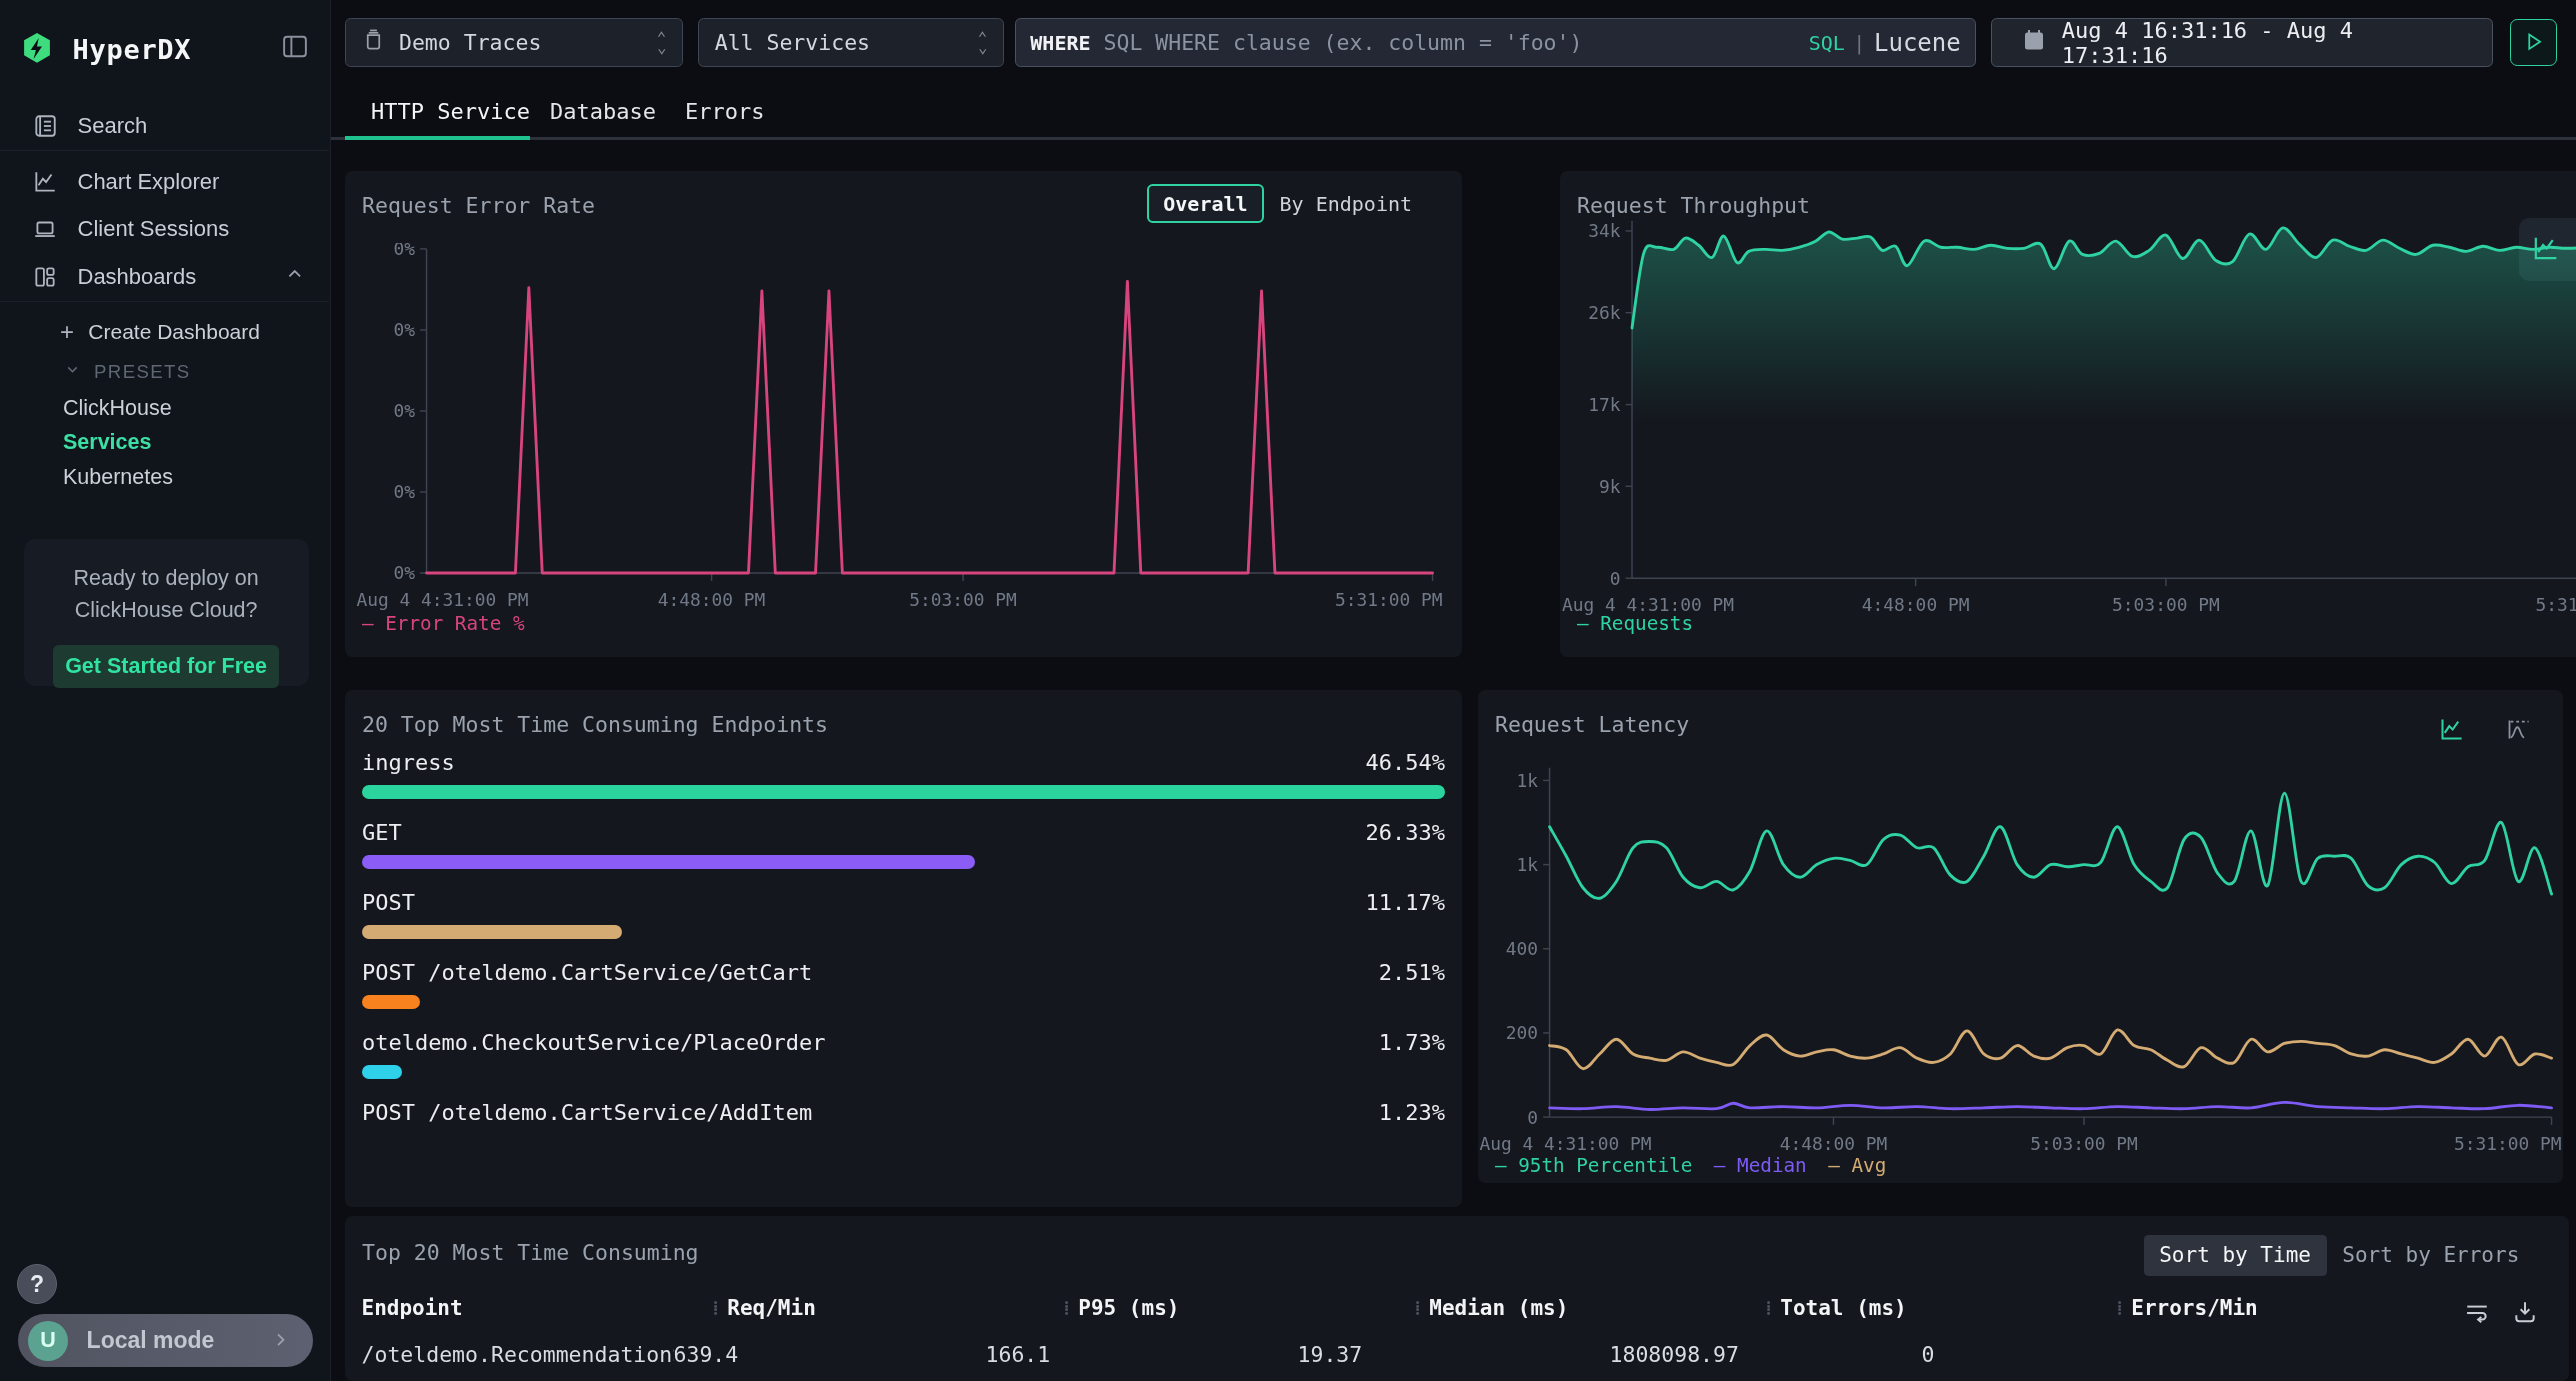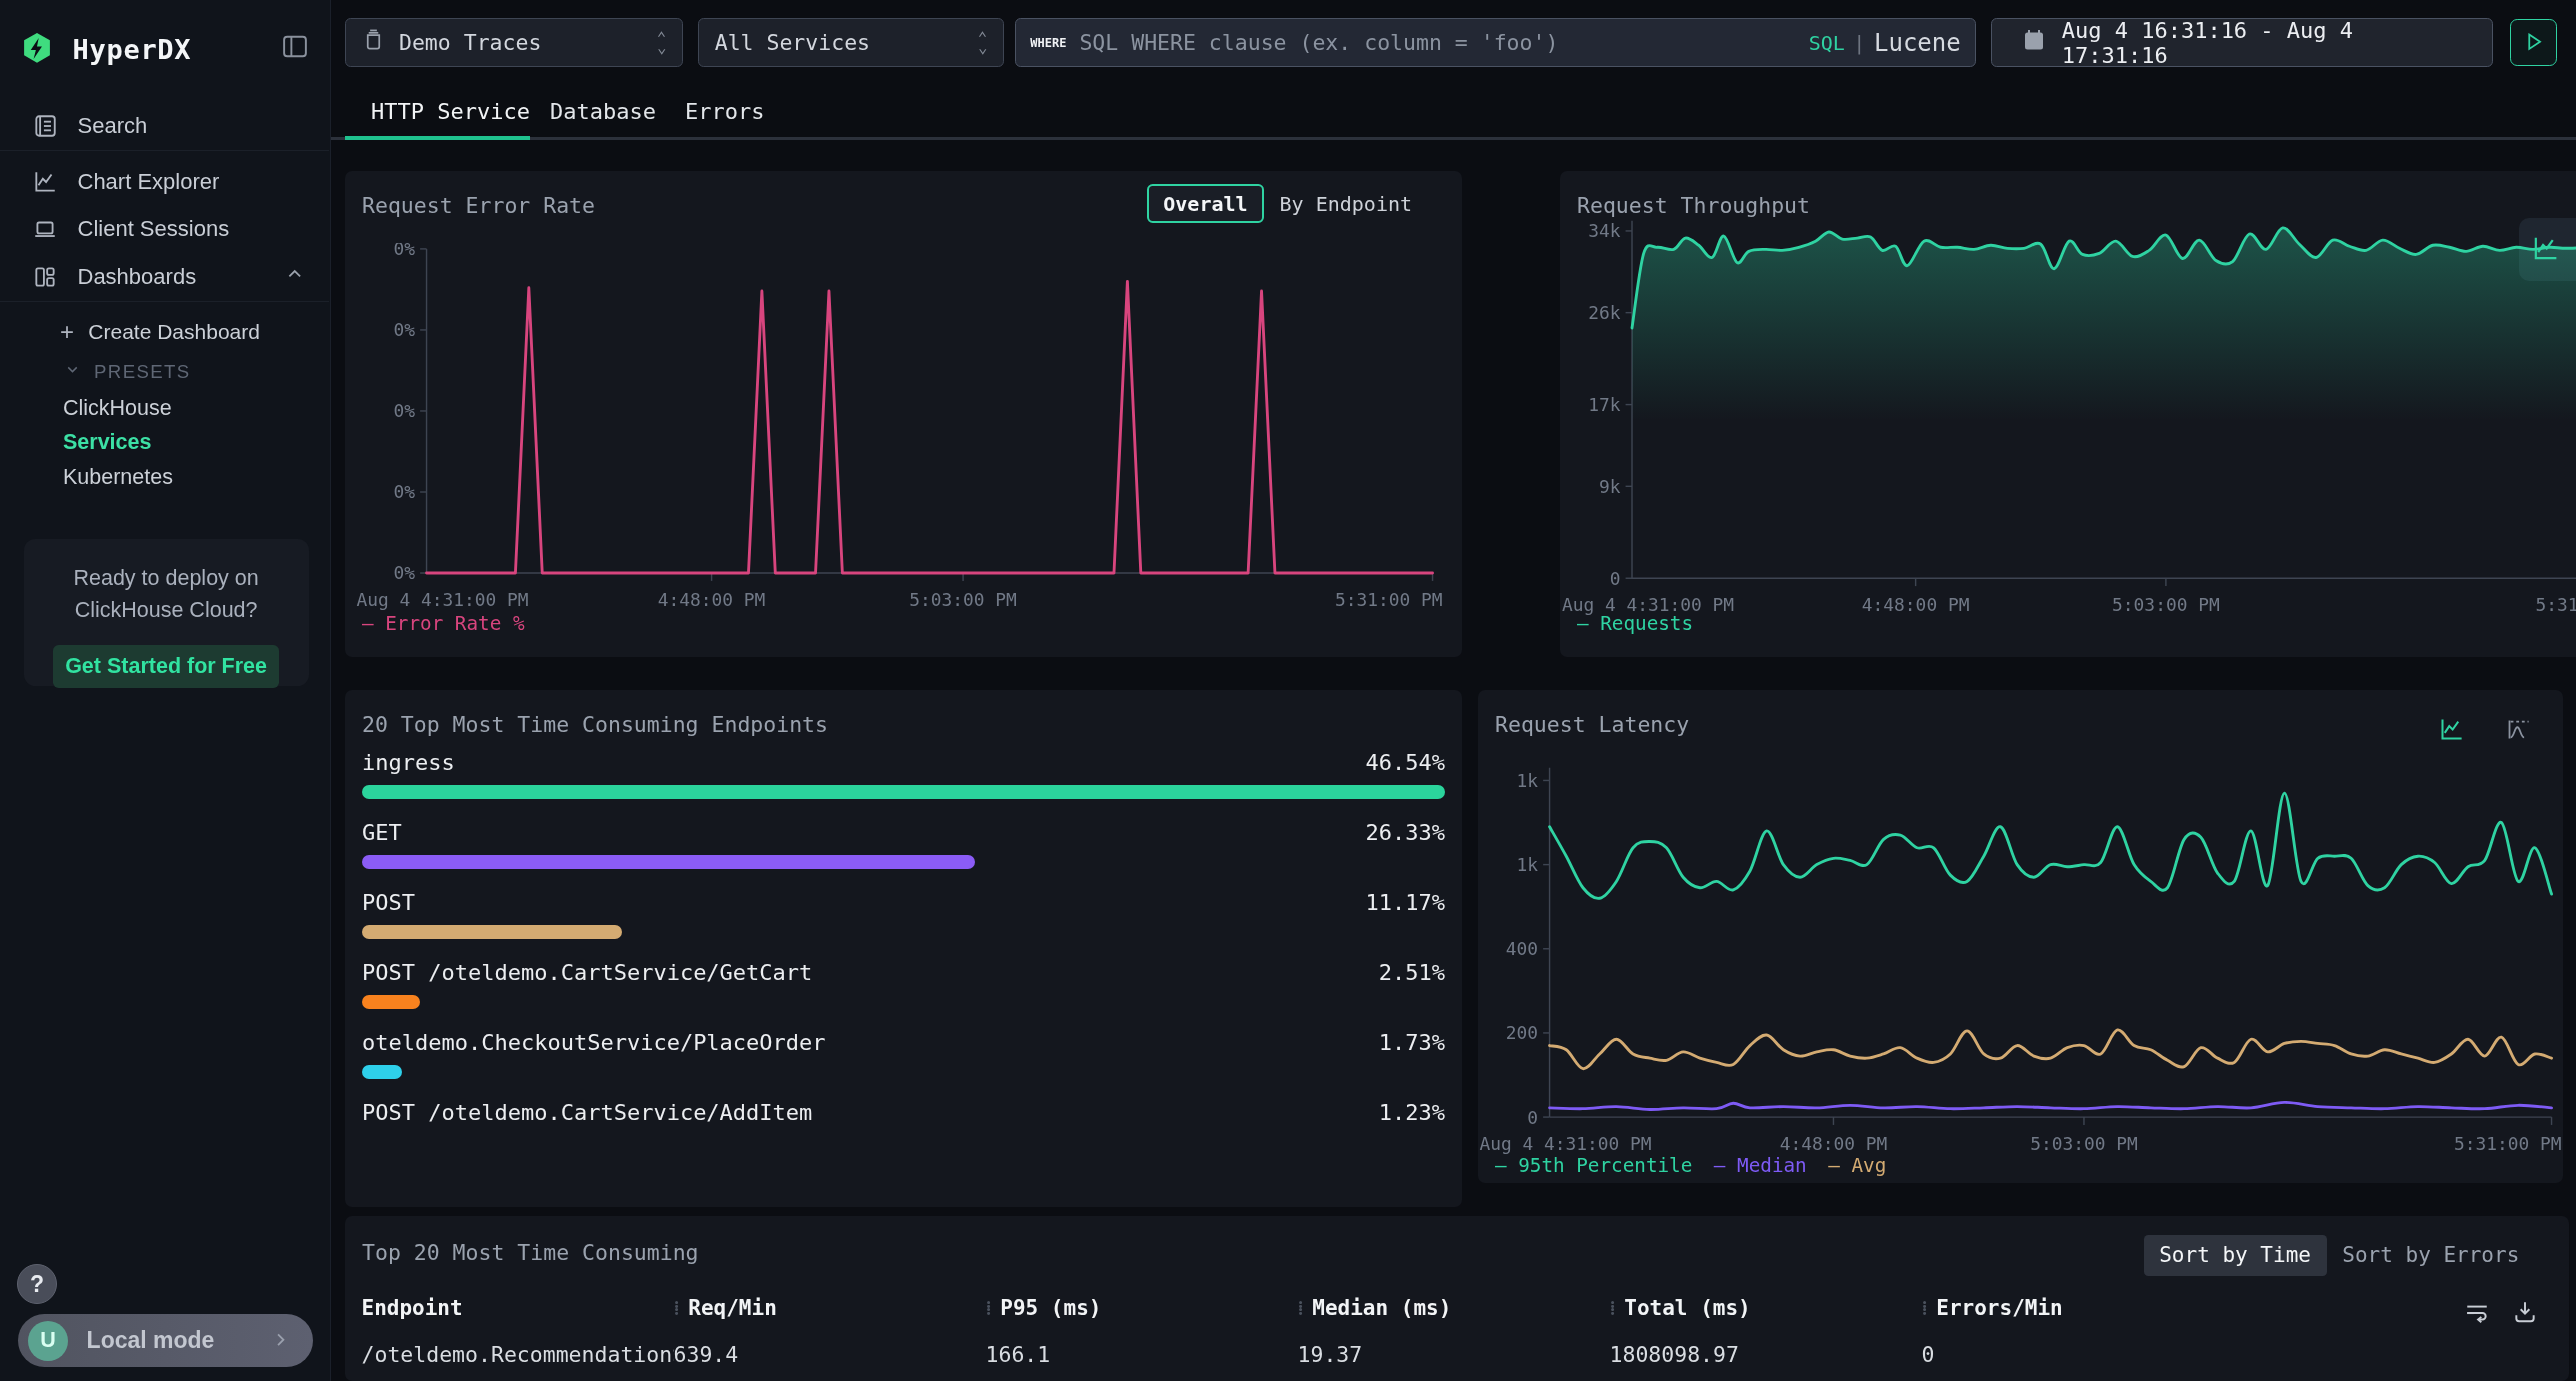--- a/index.html
+++ b/index.html
@@ -30,21 +30,21 @@
   .user-label { margin-left:18.6px; color:#c3c7d0; font-size:23px; font-weight:bold; }
   .user-chevron { position:absolute; right:21.5px; color:#9aa0ad; }
 
   
   .tb-select { position:absolute; top:18px; height:49px; background:#1d212a; border:1.4px solid #3e4553; border-radius:5.7px; display:flex; align-items:center; padding:0 15.7px; color:#d3d7de; font-size:21.5px; cursor:pointer; }
   .tb-select .sel-icon { margin-right:14.3px; color:#9aa1ac; }
   .tb-updown { margin-left:auto; color:#838a96; display:flex; flex-direction:column; line-height:10px; font-size:15.7px; }
   #src-select { left:345px; width:338px; }
   #svc-select { left:698px; width:306px; }
   .where-box { position:absolute; left:1015px; top:18px; width:961px; height:49px; background:#232834; border:1.4px solid #4a5262; border-radius:5.7px; display:flex; align-items:center; padding:0 14.3px; }
-  .where-label { color:#f0f2f5; font-weight:bold; font-size:12px; margin-right:13px; }
+  .where-label { color:#f0f2f5; font-weight:bold; font-size:20px; margin-right:13px; }
   .where-input { flex:1; background:transparent; border:none; outline:none; color:#d6dae0; font-size:21.5px; font-family:"DejaVu Sans Mono", monospace; }
   .where-input::placeholder { color:#8b93a0; }
   .lang-sql { color:#2fd3a2; font-size:20px; }
   .lang-div { color:#6d7480; font-size:20px; margin:0 8.6px; }
   .lang-lucene { color:#d6dae0; font-size:24px; cursor:pointer; }
   .date-box { position:absolute; left:1991px; top:18px; width:502px; height:49px; background:#20242d; border:1.4px solid #4a5262; border-radius:5.7px; display:flex; align-items:center; padding:0 30px; color:#eceef2; font-size:22px; cursor:pointer; }
   .date-box .cal { margin-right:15.7px; color:#9aa1ac; }
   .run-btn { position:absolute; left:2510px; top:18.6px; width:47px; height:47px; border:1.4px solid #2fd3a2; border-radius:7.2px; background:rgba(47,211,162,0.06); display:flex; align-items:center; justify-content:center; color:#2fd3a2; cursor:pointer; }
 
   
@@ -90,21 +90,21 @@
   .ep-row { margin-bottom:17px; }
   .ep-line { display:flex; justify-content:space-between; align-items:center; height:33px; }
   .ep-label { color:#eceef1; font-size:22px; white-space:nowrap; }
   .ep-val { color:#eceef1; font-size:22px; }
   .ep-bar { height:14.3px; border-radius:7.2px; margin-top:5.7px; }
 
   
   .sort-wrap { position:absolute; right:34px; top:18.6px; display:flex; align-items:center; }
   .sort-on { background:#2e333d; color:#f4f6f8; font-size:21px; padding:8.6px 15.7px; border-radius:4.3px; cursor:pointer; }
   .sort-off { color:#9aa2ae; font-size:21px; padding:8.6px 15.7px; cursor:pointer; }
-  .tbl-head { position:absolute; left:16.5px; top:80px; width:2161px; display:grid; grid-template-columns:312px 312px 312px 312px 312px 1fr; }
+  .tbl-head { position:absolute; left:16.5px; top:80px; width:2161px; display:grid; grid-template-columns:312px 312px 312px 312px 312px 1fr;gap:39px; }
   .tbl-row  { position:absolute; left:16.5px; top:126px; width:2161px; display:grid; grid-template-columns:312px 312px 312px 312px 312px 1fr; }
   .th { color:#f2f4f6; font-weight:bold; font-size:21px; display:flex; align-items:center; overflow:hidden; white-space:nowrap; }
   .th .handle { color:#4a515d; margin-right:8.6px; font-size:18.6px; }
   .td { color:#d9dde2; font-size:21.5px; overflow:hidden; white-space:nowrap; }
   .tbl-icons { position:absolute; right:31.5px; top:83px; display:flex; gap:21.5px; color:#c9ced6; }
   .tbl-icons span { cursor:pointer; }
 </style>
 </head>
 <body>
 

